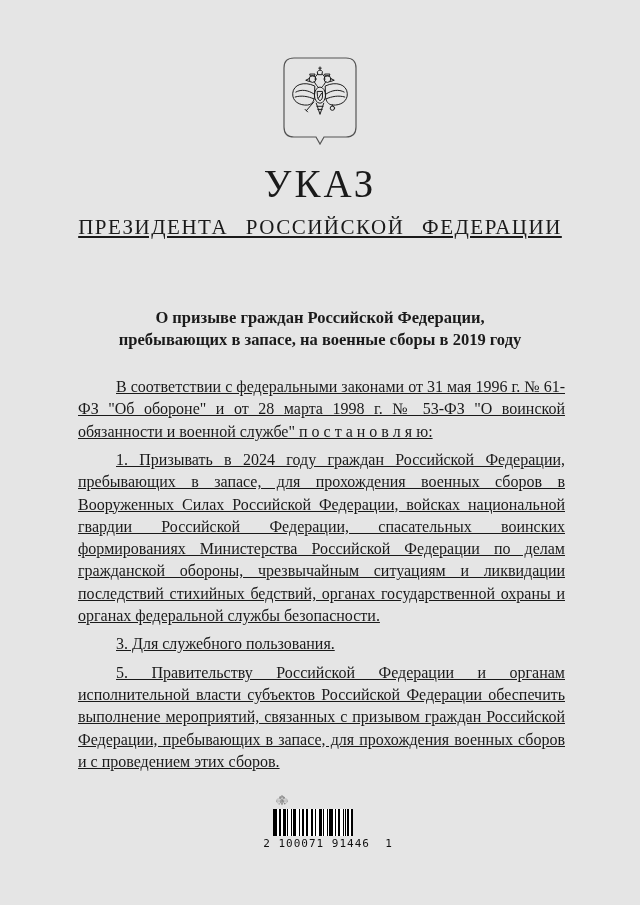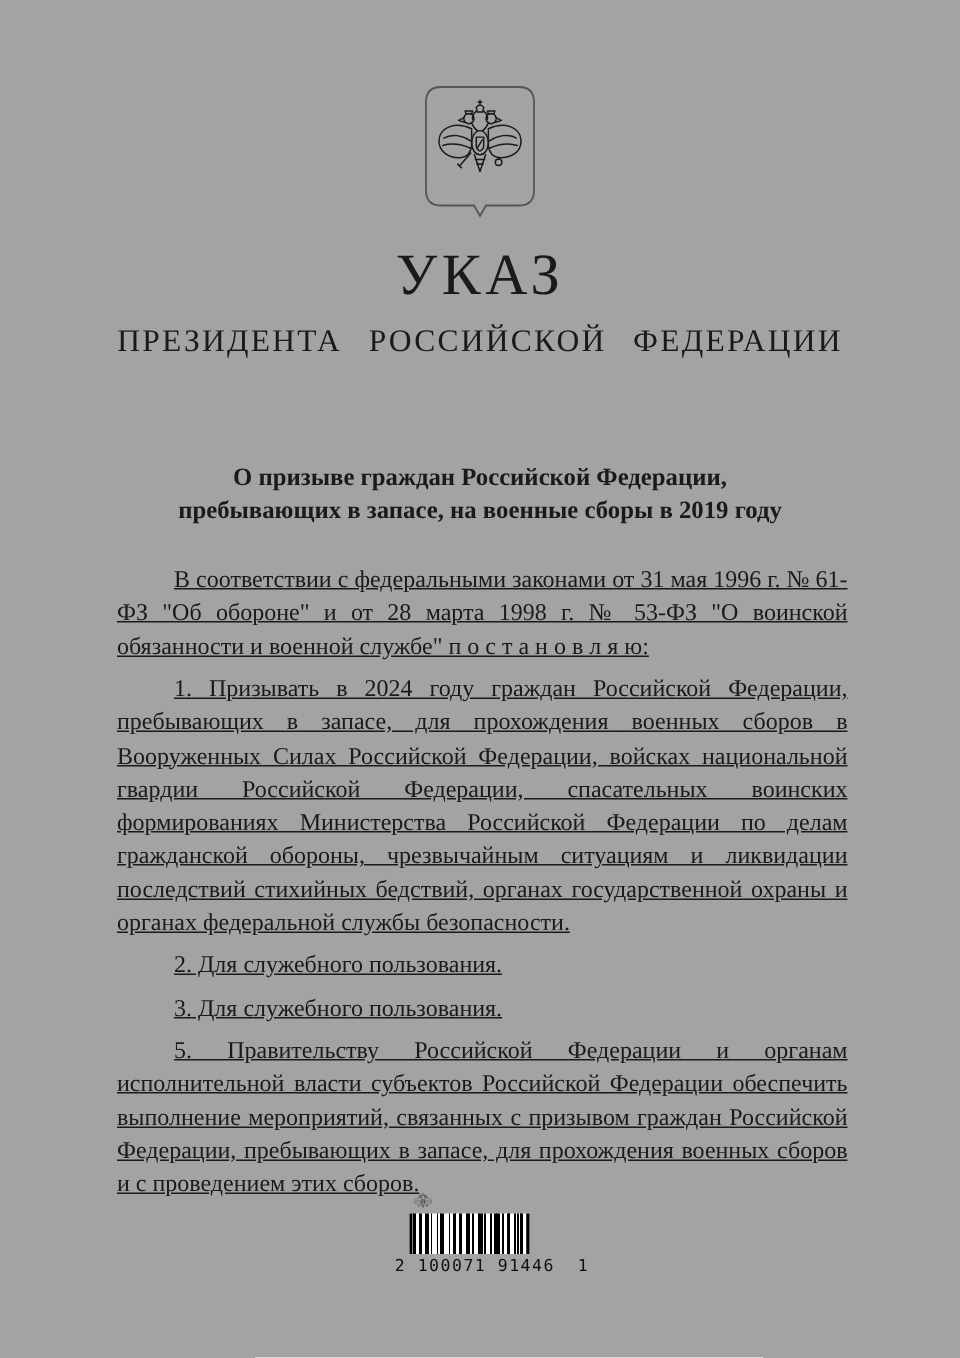--- a/index.html
+++ b/index.html
@@ -4,21 +4,21 @@
 <style>
   html, body {
     margin: 0;
     padding: 0;
     background: #ffffff;
   }
   .page {
     position: relative;
     width: 640px;
     height: 905px;
-    background: #a3a3a3;
+    background: #e5e5e5;
     font-family: "Liberation Serif", "DejaVu Serif", serif;
     color: #1a1a1a;
     overflow: hidden;
   }
   .emblem-wrap {
     padding-top: 57px;
     display: flex;
     justify-content: center;
   }
   .emblem-wrap svg.shield {
@@ -34,20 +34,21 @@
     letter-spacing: 3px;
     line-height: 1;
   }
   .issuer-line {
     margin-top: 13px;
     text-align: center;
     font-size: 21px;
     letter-spacing: 1.5px;
     word-spacing: 11px;
     line-height: 1.1;
+    text-decoration: underline;
   }
   .subject-title {
     margin-top: 68px;
     text-align: center;
     font-weight: bold;
     font-size: 16.5px;
     line-height: 22px;
   }
   .body-text {
     margin: 25px 75px 0 78px;
@@ -173,21 +174,20 @@
   <div class="issuer-line">ПРЕЗИДЕНТА РОССИЙСКОЙ ФЕДЕРАЦИИ</div>
 
   <div class="subject-title">
     <div>О призыве граждан Российской Федерации,</div>
     <div>пребывающих в запасе, на военные сборы в 2019 году</div>
   </div>
 
   <div class="body-text">
     <p>В соответствии с федеральными законами от 31 мая 1996 г. № 61-ФЗ "Об обороне" и от 28 марта 1998 г. № 53-ФЗ "О воинской обязанности и военной службе" п о с т а н о в л я ю:</p>
     <p class="item">1. Призывать в 2024 году граждан Российской Федерации, пребывающих в запасе, для прохождения военных сборов в Вооруженных Силах Российской Федерации, войсках национальной гвардии Российской Федерации, спасательных воинских формированиях Министерства Российской Федерации по делам гражданской обороны, чрезвычайным ситуациям и ликвидации последствий стихийных бедствий, органах государственной охраны и органах федеральной службы безопасности.</p>
-    <p class="item">2. Для служебного пользования.</p>
     <p class="item">3. Для служебного пользования.</p>
     <p class="item">5. Правительству Российской Федерации и органам исполнительной власти субъектов Российской Федерации обеспечить выполнение мероприятий, связанных с призывом граждан Российской Федерации, пребывающих в запасе, для прохождения военных сборов и с проведением этих сборов.</p>
   </div>
 
   <div class="barcode-block">
     <div class="barcode-inner">
       <svg class="mini-eagle" viewBox="0 0 100 100" preserveAspectRatio="xMidYMid meet">
         <use href="#ru-eagle"></use>
       </svg>
       <div class="barcode-bars"></div>

